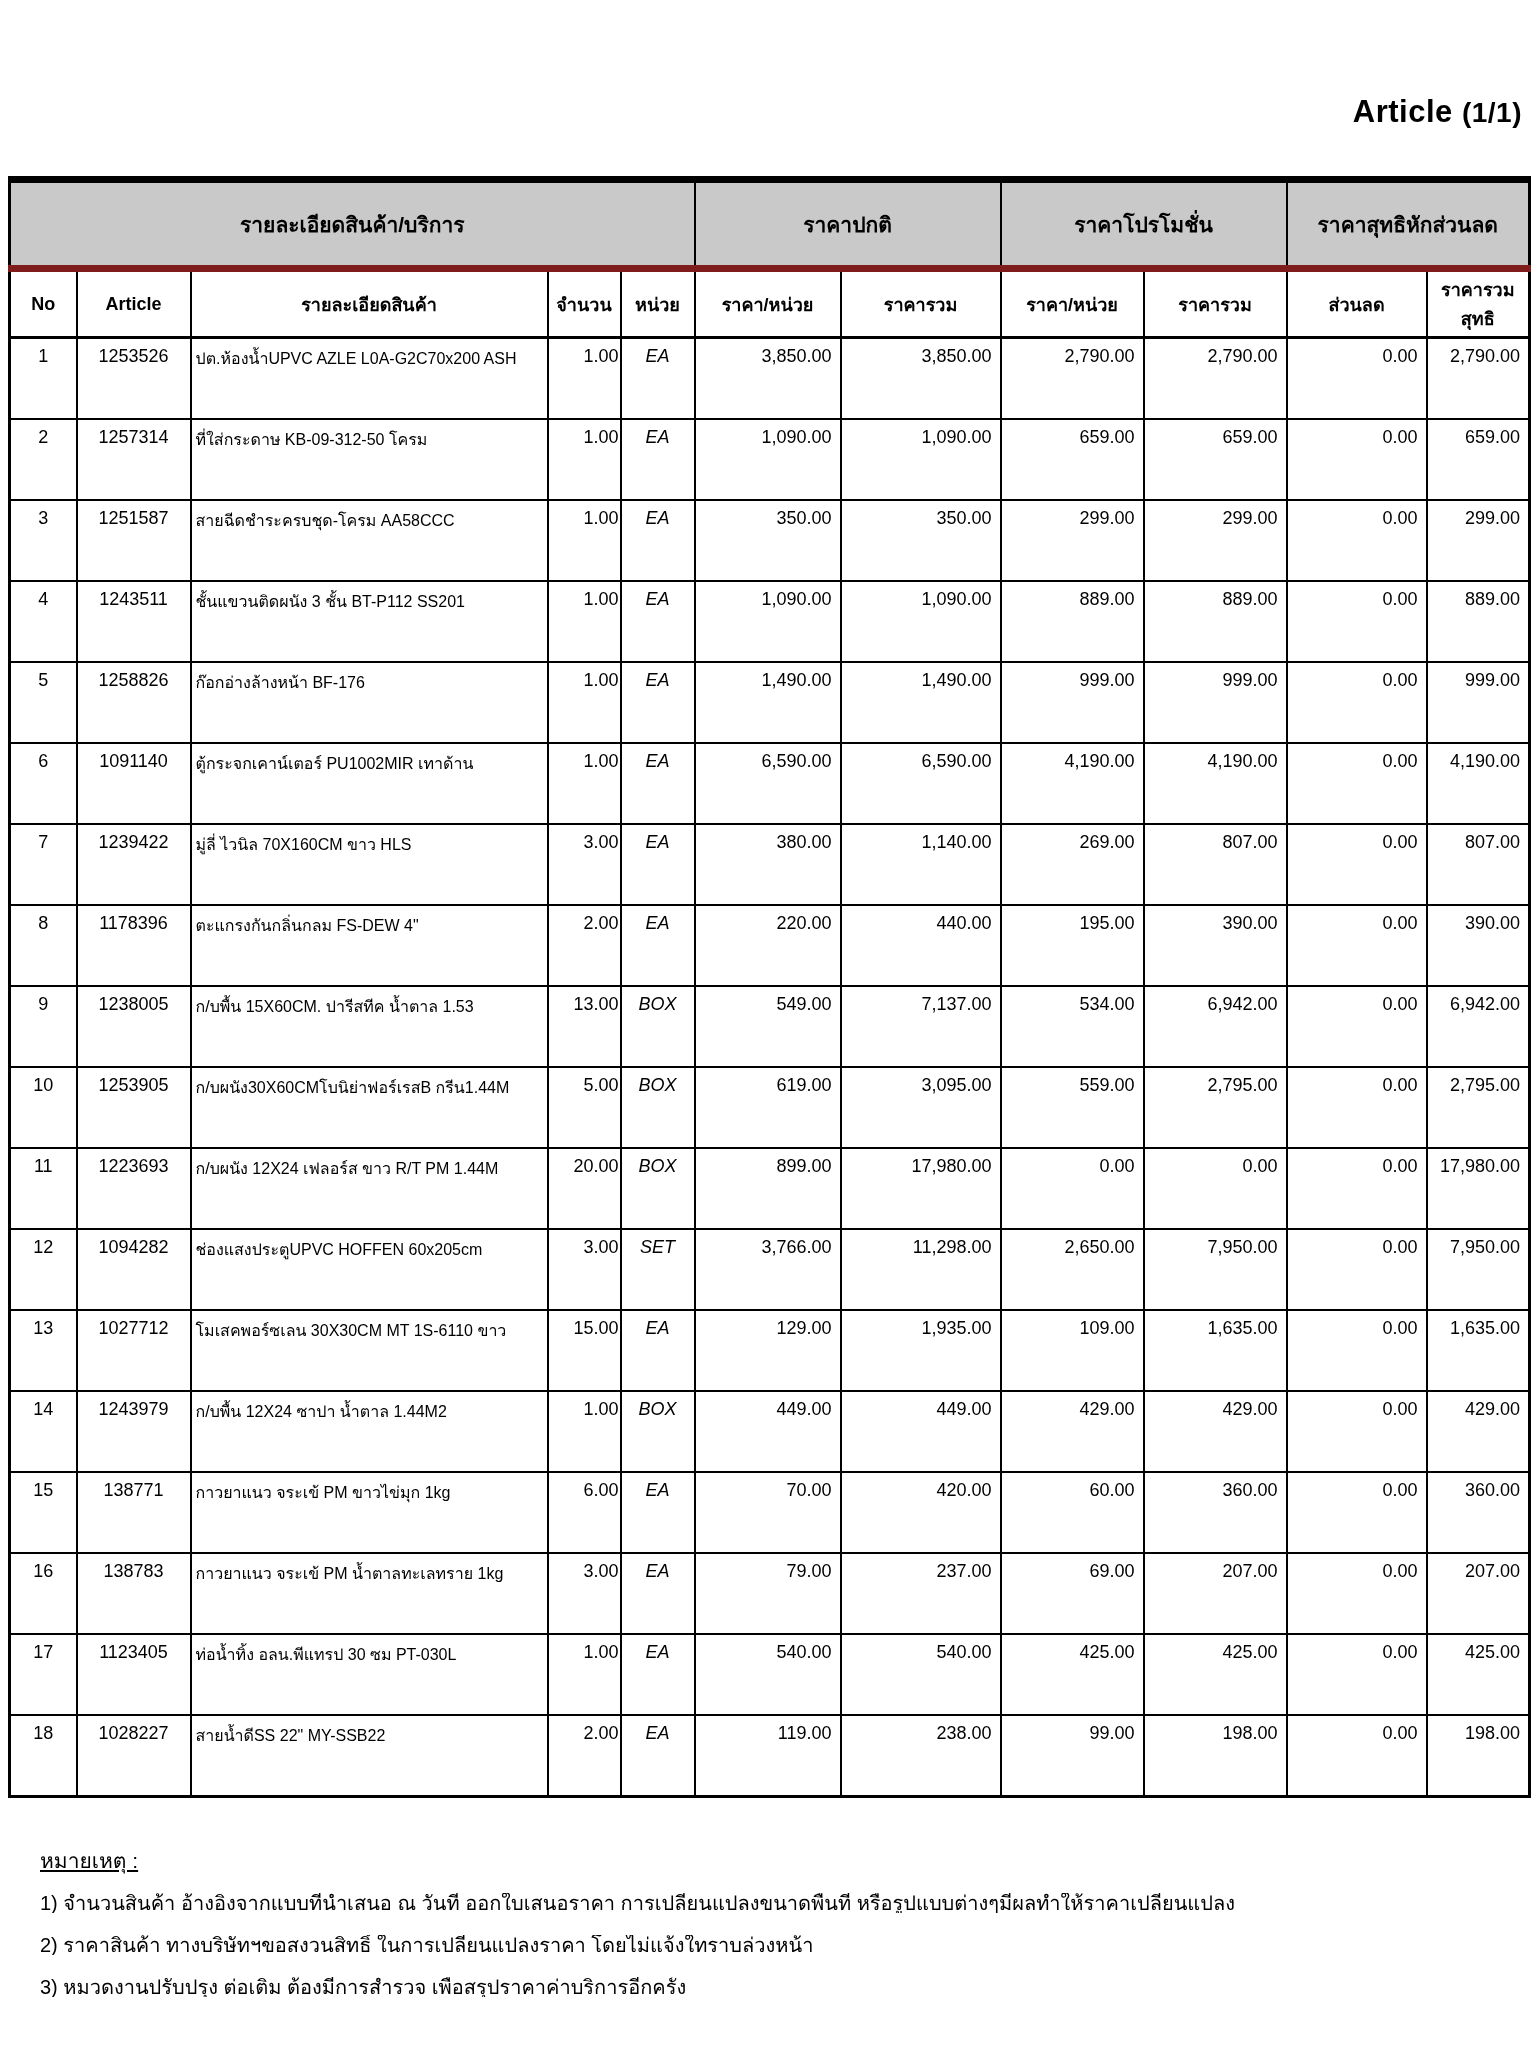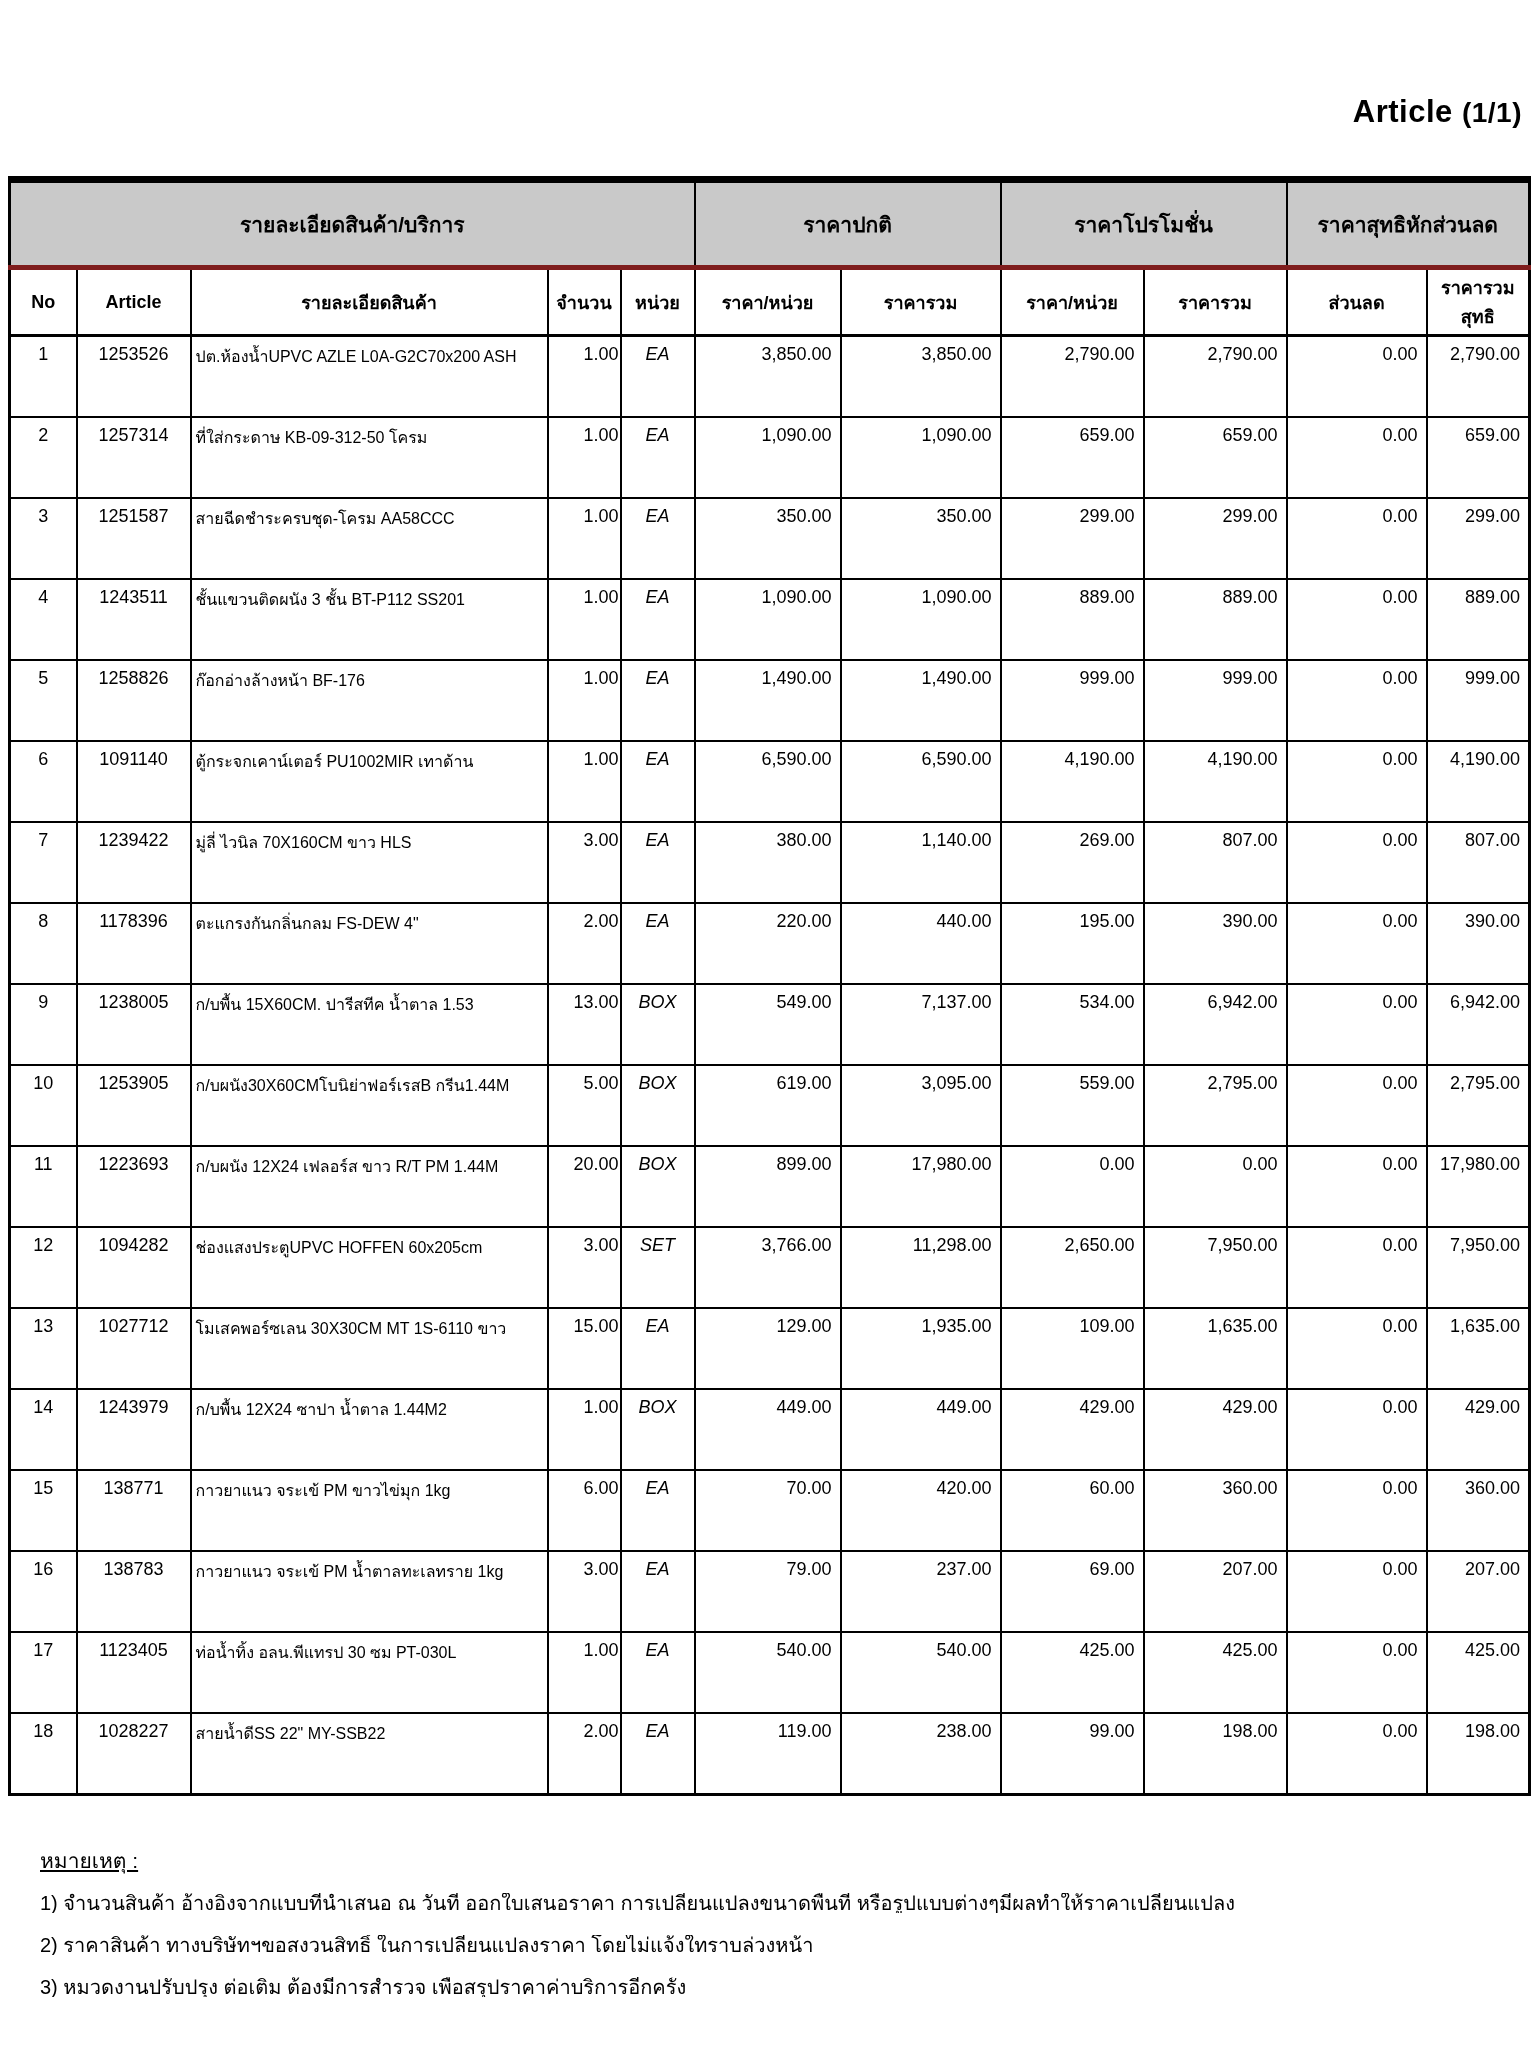--- a/index.html
+++ b/index.html
@@ -33,21 +33,21 @@
     border-top: 7px solid #000;
   }
   table.quote th, table.quote td { border: 2px solid #000; }
   tr.group-row th {
     background: #c9c9c9;
     height: 80px;
     font-size: 21px;
     font-weight: 700;
     text-align: center;
     vertical-align: middle;
-    border-bottom: 5px solid #7f1d1d;
+    border-bottom: 7px solid #7f1d1d;
   }
   tr.cols-row th {
     background: #ffffff;
     height: 62px;
     font-size: 18px;
     font-weight: 700;
     text-align: center;
     vertical-align: middle;
     border-bottom: 3px solid #000;
   }

